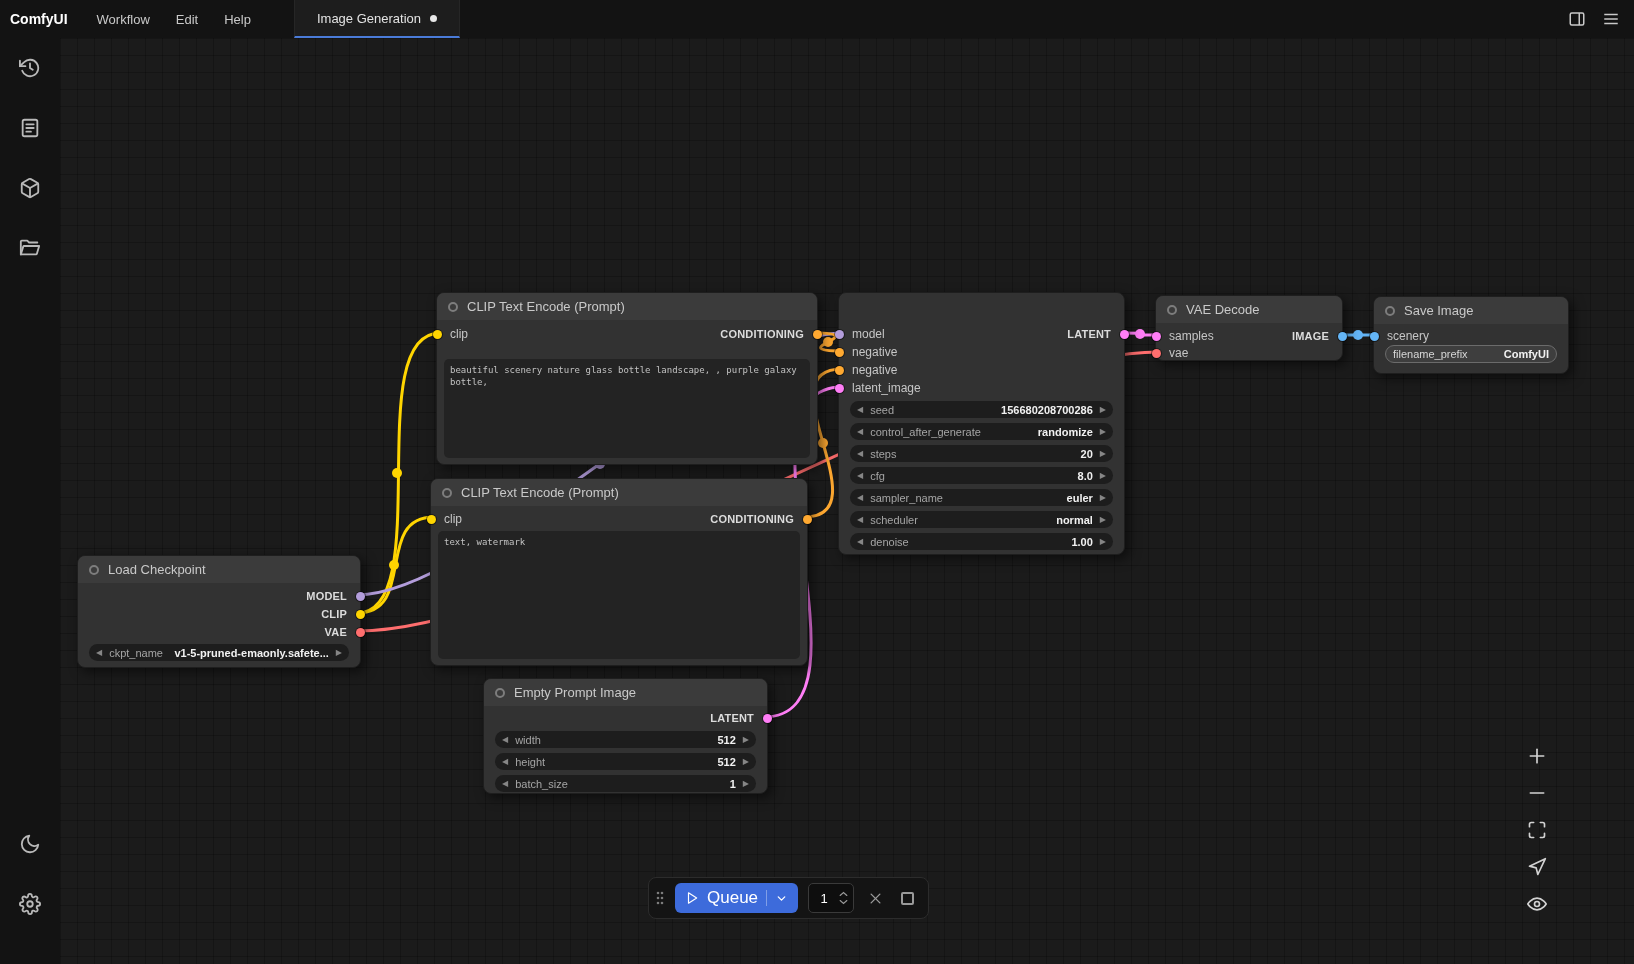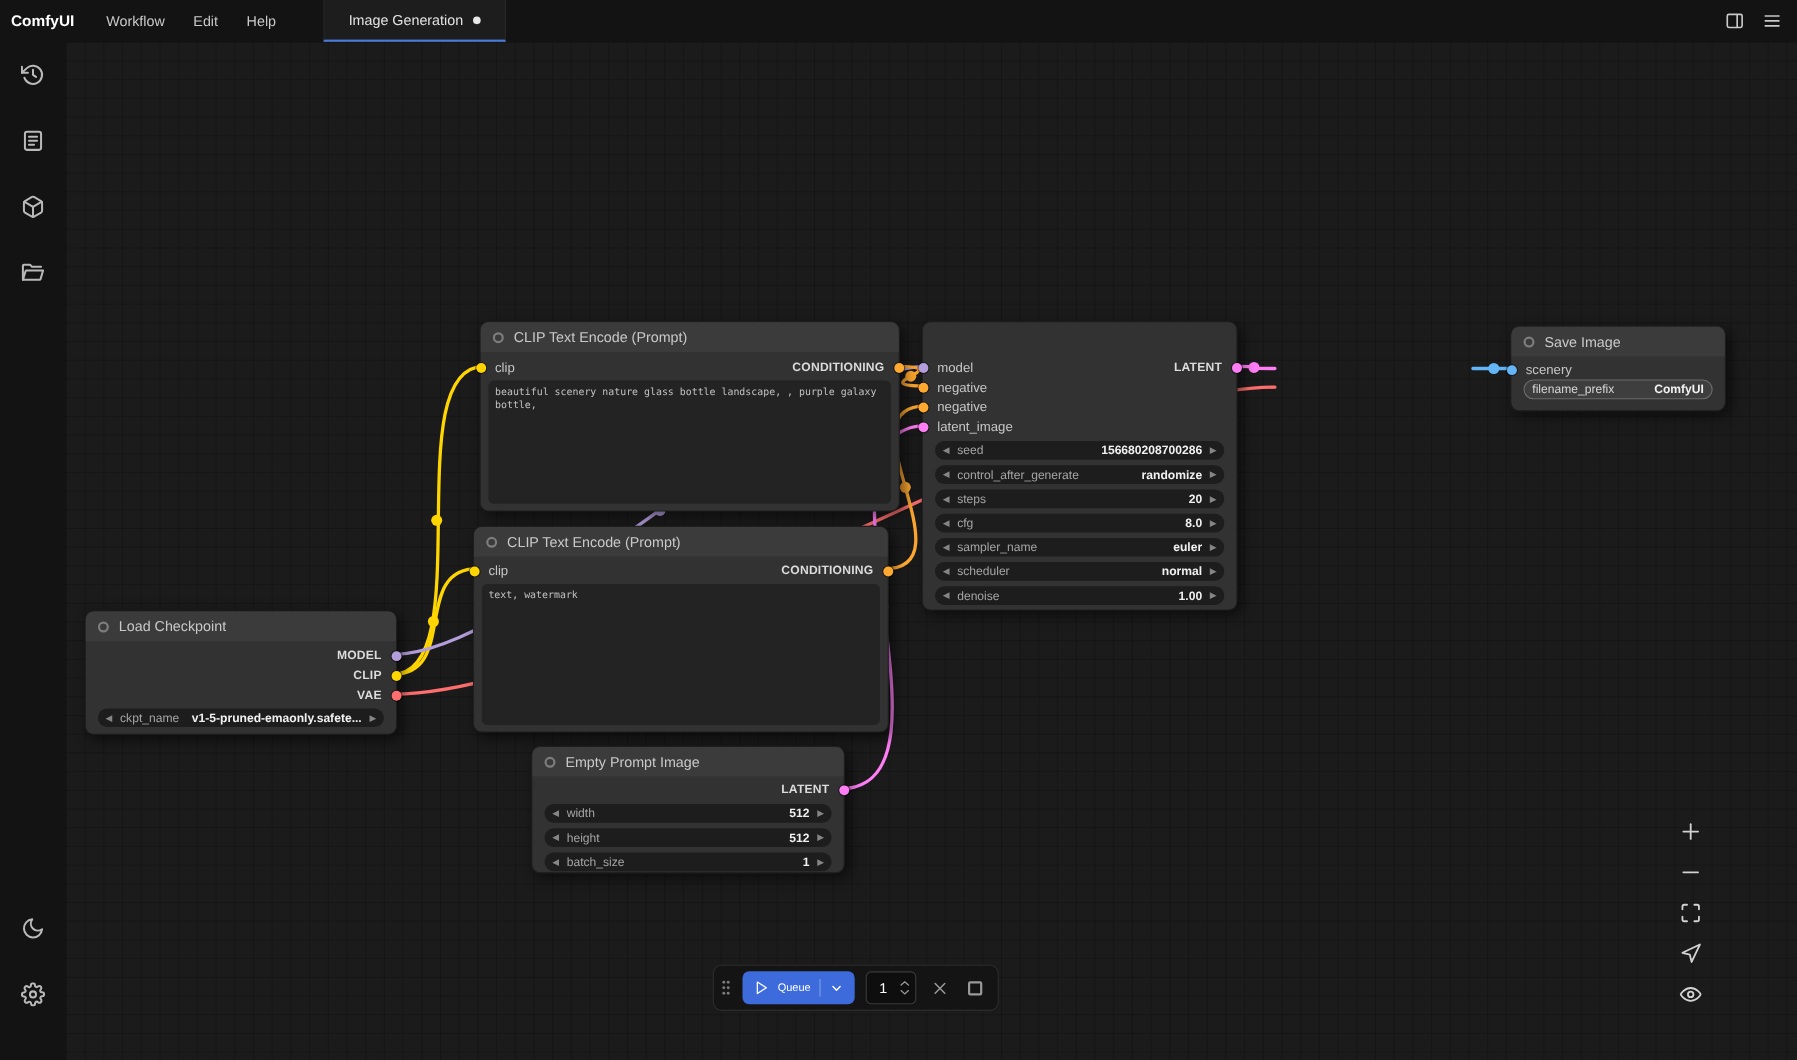--- a/index.html
+++ b/index.html
@@ -49,21 +49,21 @@
   .widget { position:absolute; left:11px; right:11px; height:17px; background:#1d1d1d; border-radius:9px; display:flex; align-items:center; padding:0 7px; gap:7px; }
   .w-arrow { color:#868686; font-size:8px; line-height:1; flex:0 0 auto; }
   .w-name { color:#a5a5a5; font-size:11px; white-space:nowrap; }
   .w-value { margin-left:auto; color:#f1f1f1; font-size:11px; font-weight:bold; white-space:nowrap; }
   .save-widget { background:#3e3e3e; border:1px solid #6b6b6b; height:18px; border-radius:10px; }
   .save-widget .w-name { color:#d6d6d6; }
   
   .queue-bar { position:absolute; left:588px; top:839px; height:42px; background:#141414; border:1px solid #2c2c2c; border-radius:8px;
                display:flex; align-items:center; gap:10px; padding:0 10px 0 6px; z-index:5; }
   .drag-handle { color:#7c7c7c; display:flex; align-items:center; }
-  .queue-btn { height:30px; border:none; border-radius:6px; display:flex; align-items:center; gap:8px; padding:0 10px; color:#fff; font-size:10px; font-family:inherit; cursor:pointer; }
+  .queue-btn { height:30px; border:none; border-radius:6px; display:flex; align-items:center; gap:8px; padding:0 10px; color:#fff; font-size:17px; font-family:inherit; cursor:pointer; }
   .qdiv { width:1px; height:16px; background:rgba(255,255,255,.35); }
   .batch { width:46px; height:30px; background:#0e0e0e; border:1px solid #3a3a3a; border-radius:5px; display:flex; align-items:center; }
   .batch-val { flex:1; text-align:center; color:#fff; font-size:13px; }
   .steppers { display:flex; flex-direction:column; gap:2px; padding-right:5px; color:#9a9a9a; }
   .qicon { color:#9a9a9a; display:flex; align-items:center; justify-content:center; width:22px; height:30px; }
   .stop-square { width:13px; height:13px; border:2px solid #9a9a9a; border-radius:2px; }
   
   .zoom-tools { position:absolute; right:85px; top:706px; display:flex; flex-direction:column; gap:13px; align-items:center; color:#d2d2d2; z-index:5; }
   .zoom-btn { width:24px; height:24px; display:flex; align-items:center; justify-content:center; }
 </style>
@@ -166,21 +166,21 @@
     <div class="node-title">
       <span class="title-dot"></span>
       <span class="title-text">CLIP Text Encode (Prompt)</span>
     </div>
     <div class="io-row" style="top:32px">
       <span class="slot-dot in-dot" style="background: rgb(255, 213, 0);"></span>
       <span class="in-label">clip</span>
       <span class="out-label">CONDITIONING</span>
       <span class="slot-dot out-dot" style="background: rgb(255, 169, 49);"></span>
     </div>
-    <div class="prompt-box" style="top:53px;bottom:6px">beautiful scenery nature glass bottle landscape, , purple galaxy bottle,</div>
+    <div class="prompt-box" style="top:66px;bottom:6px">beautiful scenery nature glass bottle landscape, , purple galaxy bottle,</div>
   </div>
 
   <div class="node" style="left:370px;top:440px;width:378px;height:188px">
     <div class="node-title">
       <span class="title-dot"></span>
       <span class="title-text">CLIP Text Encode (Prompt)</span>
     </div>
     <div class="io-row" style="top:31px">
       <span class="slot-dot in-dot" style="background: rgb(255, 213, 0);"></span>
       <span class="in-label">clip</span>
@@ -300,20 +300,36 @@
       <span class="w-arrow">▶</span>
     </div>
     <div class="widget" style="top:240px">
       <span class="w-arrow">◀</span>
       <span class="w-name">denoise</span>
       <span class="w-value">1.00</span>
       <span class="w-arrow">▶</span>
     </div>
   </div>
 
+  <div class="node" style="left:1095px;top:257px;width:188px;height:66px">
+    <div class="node-title">
+      <span class="title-dot"></span>
+      <span class="title-text">VAE Decode</span>
+    </div>
+    <div class="io-row" style="top:31px">
+      <span class="slot-dot in-dot" style="background: rgb(255, 126, 246);"></span>
+      <span class="in-label">samples</span>
+      <span class="out-label">IMAGE</span>
+      <span class="slot-dot out-dot" style="background: rgb(100, 181, 246);"></span>
+    </div>
+    <div class="io-row in-only" style="top:48px">
+      <span class="slot-dot in-dot" style="background: rgb(255, 110, 110);"></span>
+      <span class="in-label">vae</span>
+    </div>
+  </div>
 
   <div class="node" style="left:1313px;top:258px;width:196px;height:78px">
     <div class="node-title">
       <span class="title-dot"></span>
       <span class="title-text">Save Image</span>
     </div>
     <div class="io-row in-only" style="top:30px">
       <span class="slot-dot in-dot" style="background: rgb(100, 181, 246);"></span>
       <span class="in-label">scenery</span>
     </div>

